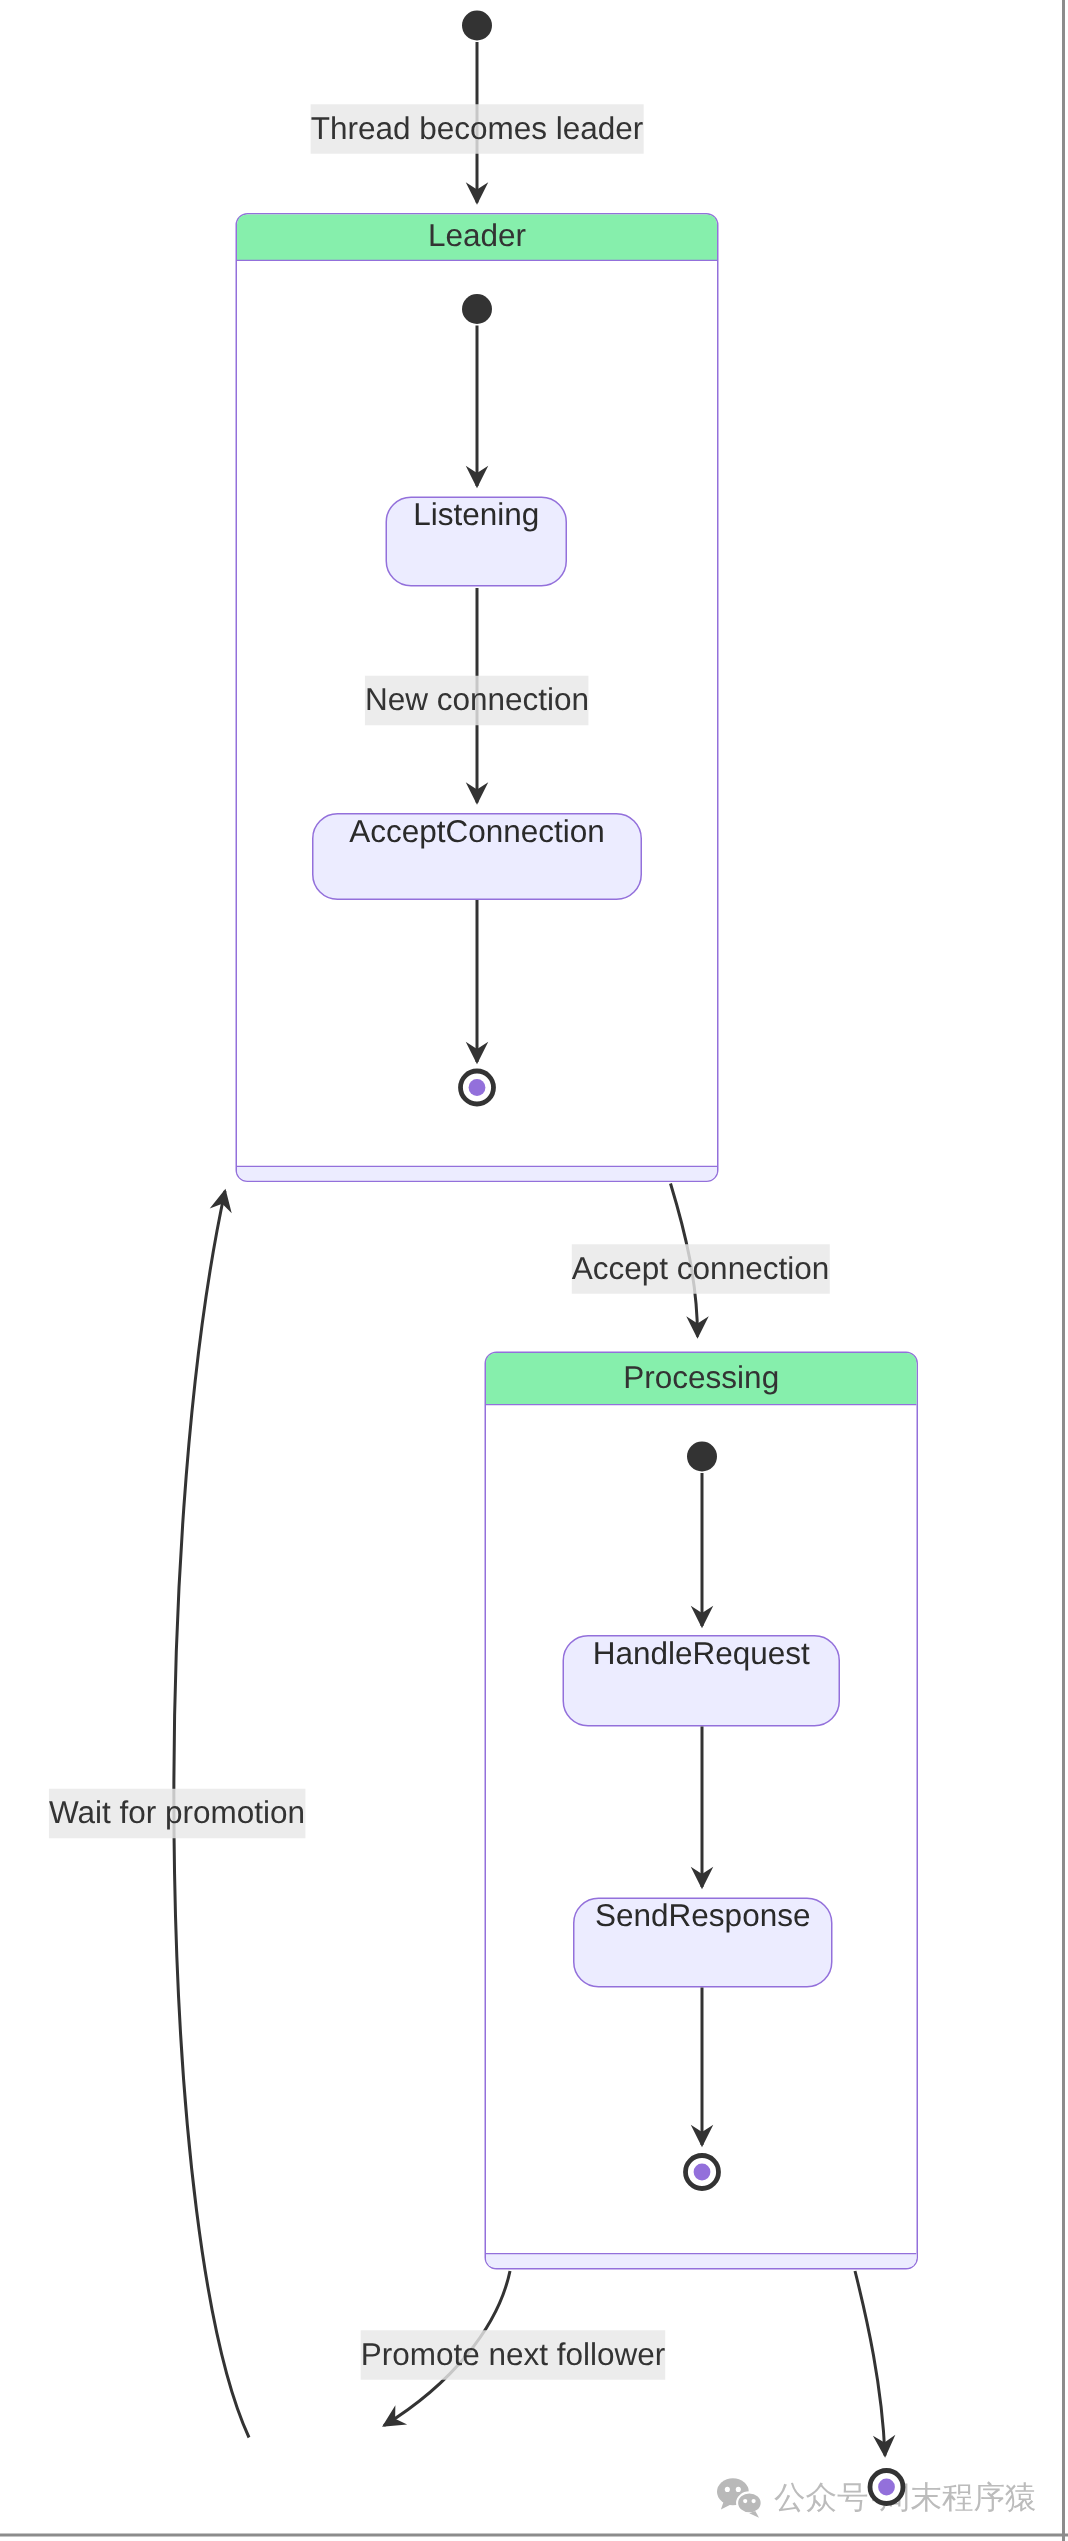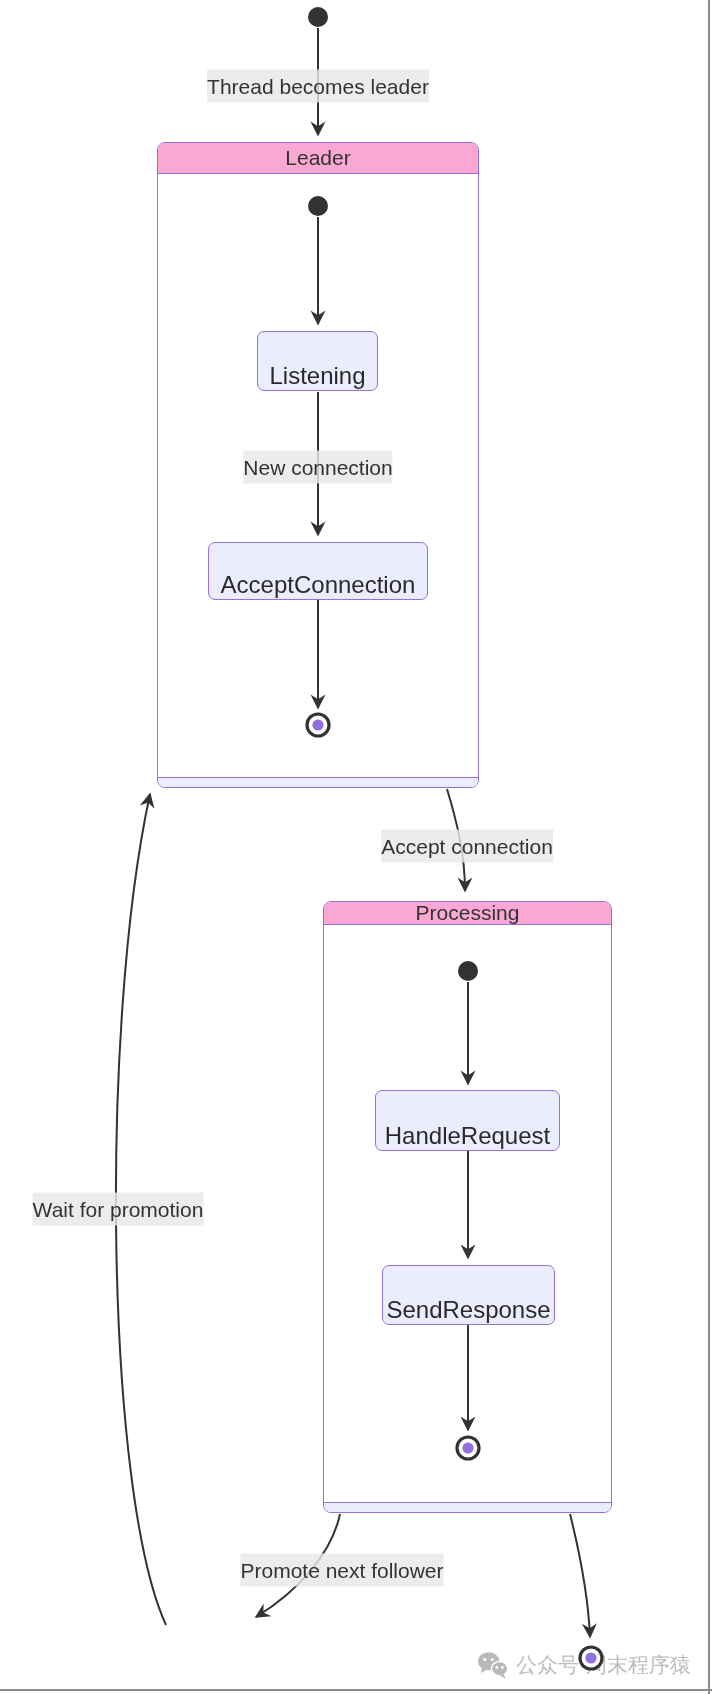--- a/index.html
+++ b/index.html
@@ -20,42 +20,42 @@
   
   .cluster{
     position:absolute;
     border:1.6px solid #9370DB;
     border-radius:8px;
     background:transparent;
     box-sizing:border-box;
   }
   .cluster-title{
     position:absolute;left:0;right:0;top:0;
-    background:#f9a8d4;
+    background:#86efac;
     border-bottom:1.6px solid #9370DB;
     border-radius:6.5px 6.5px 0 0;
     display:flex;align-items:center;justify-content:center;
     font-size:21px;color:#333;
     box-sizing:border-box;
   }
   .cluster-footer{
     position:absolute;left:0;right:0;bottom:0;
     background:#ECECFF;
     border-top:1.6px solid #9370DB;
     border-radius:0 0 6.5px 6.5px;
   }
 
   
   .state{
     position:absolute;
     background:#ECECFF;
     border:1.6px solid #9370DB;
-    border-radius:7px;
-    display:flex;align-items:flex-end;justify-content:center;
-    font-size:24px;color:#2a2a2a;
+    border-radius:17px;
+    display:flex;align-items:flex-start;justify-content:center;
+    font-size:21px;color:#2a2a2a;
     box-sizing:border-box;
   }
 
   
   .edge-label{
     position:absolute;
     transform:translate(-50%,-50%);
     background:rgba(232,232,232,0.82);
     padding:3px 0;
     font-size:21px;
@@ -105,21 +105,21 @@
   <div class="box-layer">
 
     <div class="cluster" style="left:157px;top:142px;width:322px;height:646px;">
       <div class="cluster-title" style="height:31px;">
         <span>Leader</span>
       </div>
       <div class="cluster-footer" style="height:9px;"></div>
     </div>
 
     <div class="cluster" style="left:323px;top:901px;width:289px;height:612px;">
-      <div class="cluster-title" style="height:23px;">
+      <div class="cluster-title" style="height:35px;">
         <span>Processing</span>
       </div>
       <div class="cluster-footer" style="height:9px;"></div>
     </div>
 
     <div class="state" style="left:257px;top:331px;width:121px;height:60px;">
       <span>Listening</span>
     </div>
 
     <div class="state" style="left:375px;top:1090px;width:185px;height:61px;">

